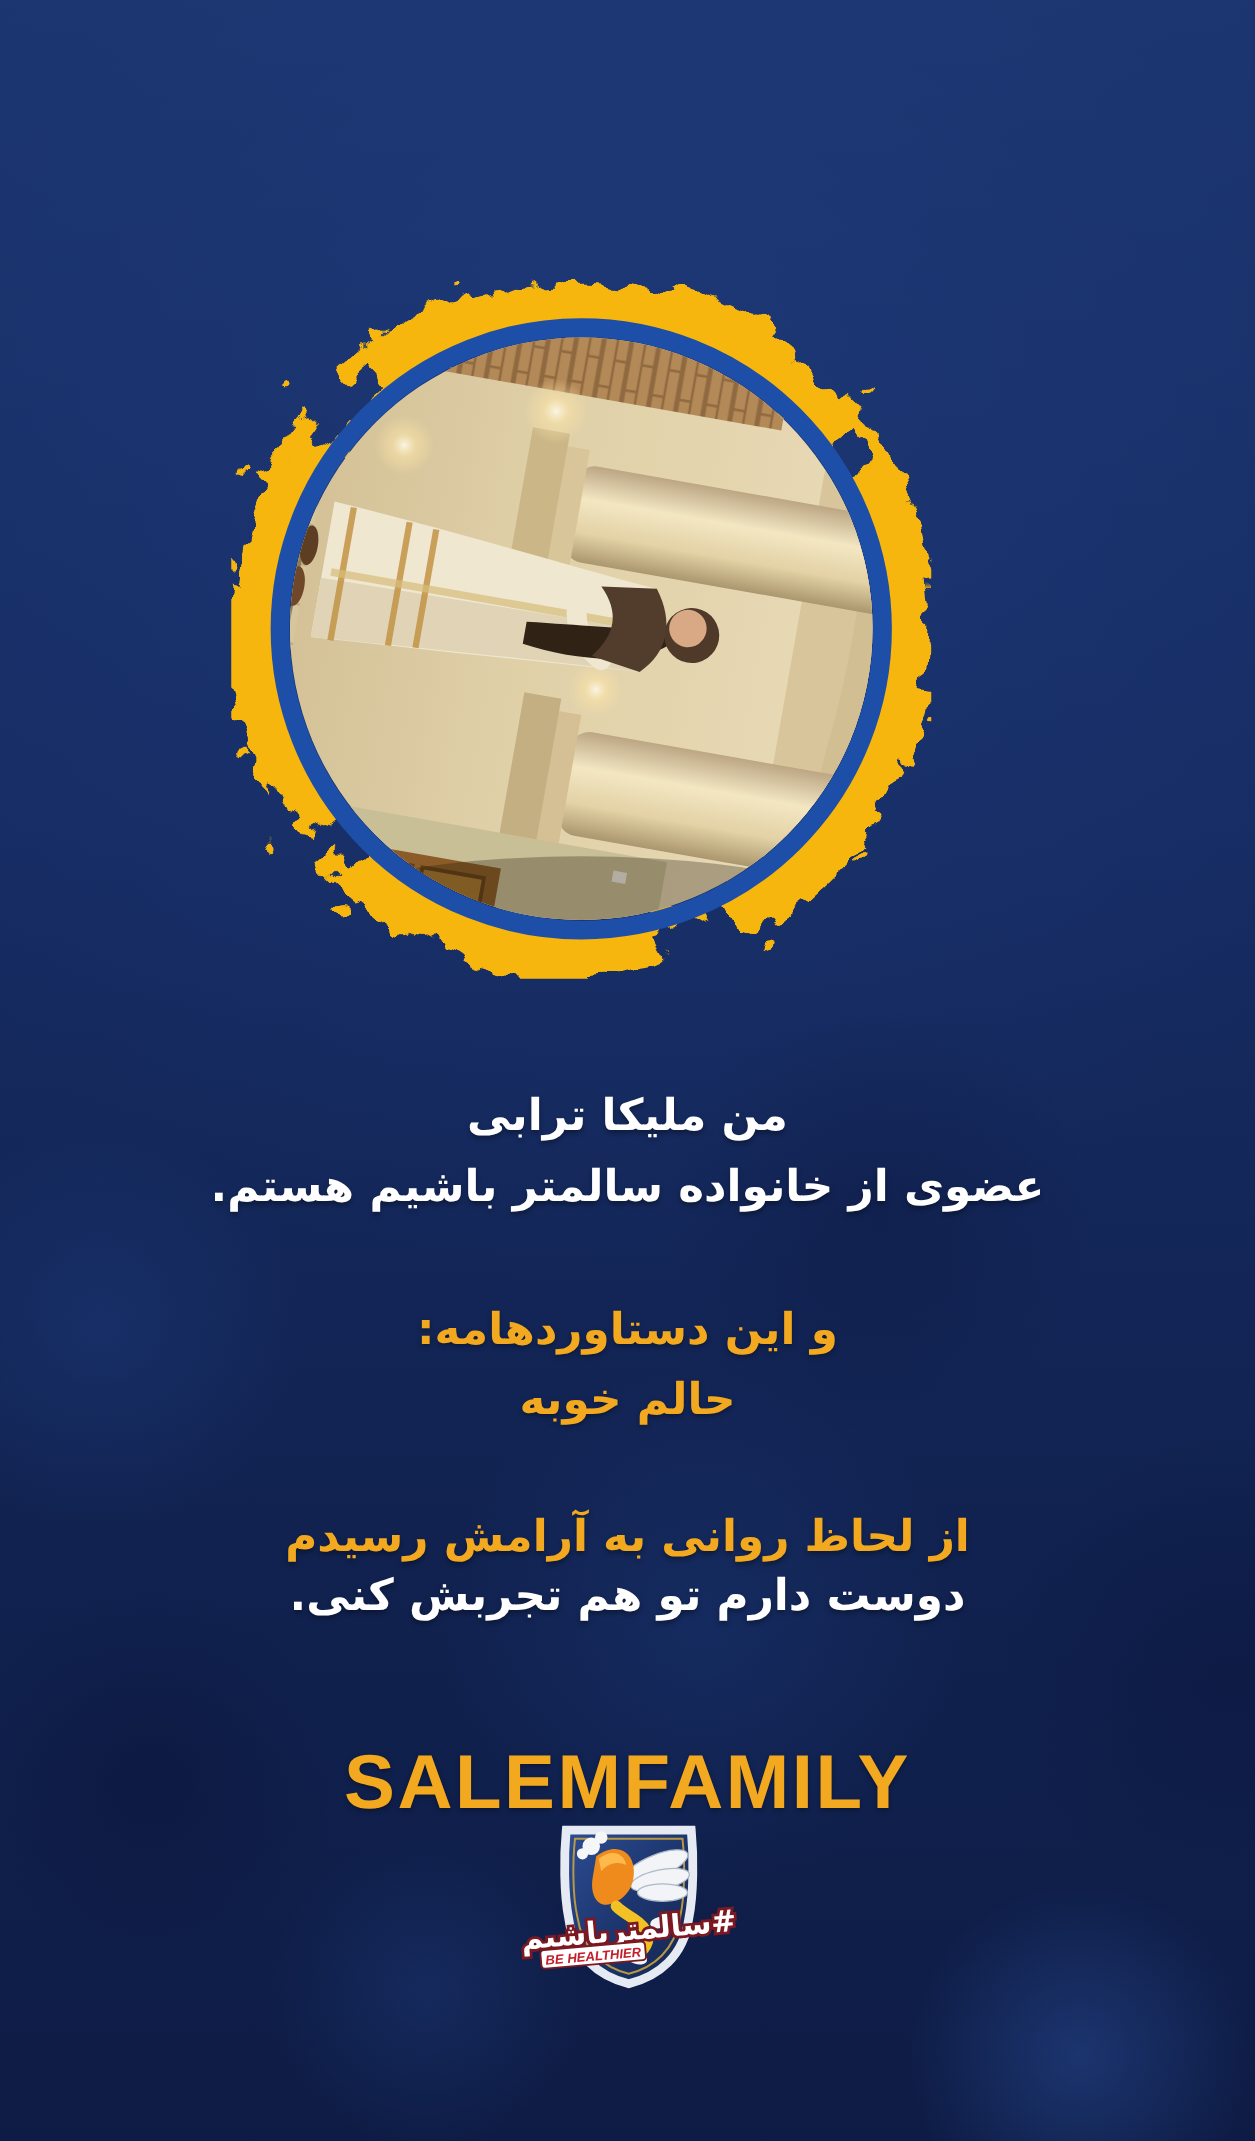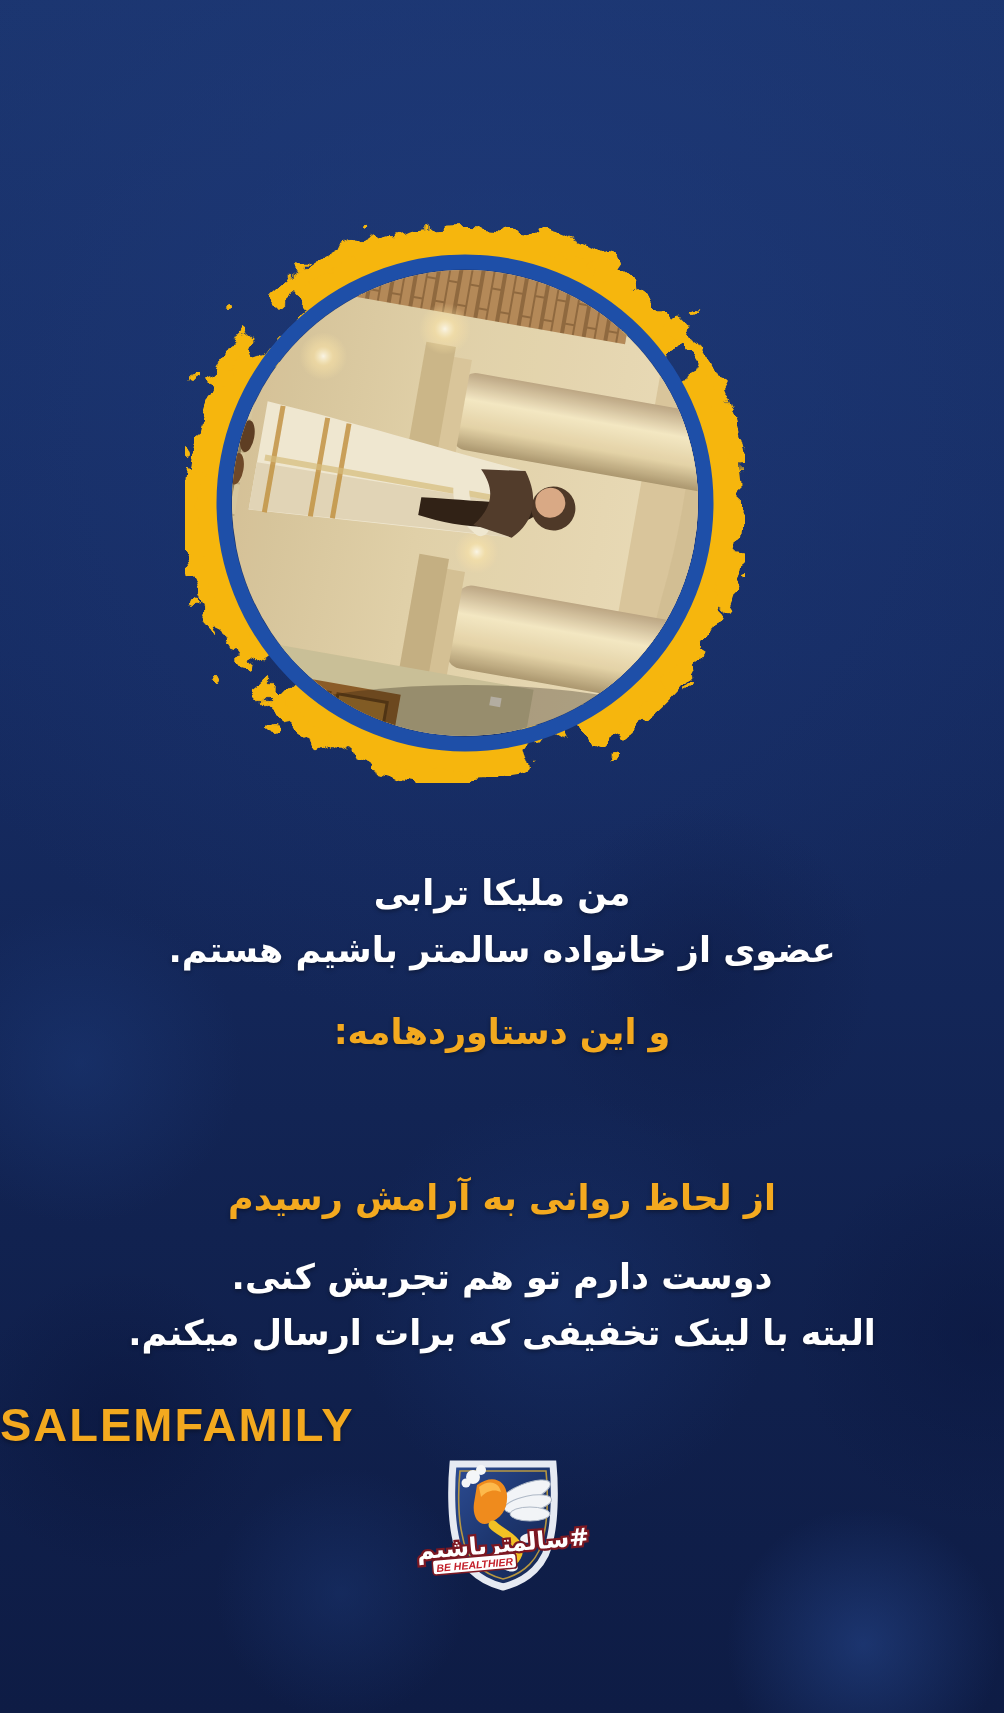--- a/index.html
+++ b/index.html
@@ -16,25 +16,25 @@
       radial-gradient(circle 900px at 50% 18%, rgba(32,60,126,.55), rgba(32,60,126,0) 80%),
       linear-gradient(180deg,#1b356f 0%, #162c63 38%, #112250 72%, #0e1c45 100%);
   }
   .line{
     position:absolute; left:0; width:100%; text-align:center;
     font-family:"DejaVu Sans", sans-serif; font-weight:700;
     font-size:35px; line-height:52px; direction:rtl;
     text-shadow:0 2px 4px rgba(0,0,0,.35);
   }
   .line.white{color:#ffffff;}
-  .line.yellow{color:#f3a91f;}
+  .line.yellow{color:#f3a91f;margin-top:32px;}
   .promo{
-    position:absolute; left:0; top:1396px; width:100%; 
+    position:absolute; left:0; top:1396px; width:100%; text-align:center;
     font-family:"Liberation Sans", sans-serif; font-weight:700;
-    font-size:47px; line-height:58px; color:#f3a91f; letter-spacing:2px;
+    font-size:61px; line-height:58px; color:#f3a91f; letter-spacing:2px;
     text-shadow:0 2px 4px rgba(0,0,0,.35);
   }
   svg{display:block;}
   .photo-svg{position:absolute; left:185px; top:223px;}
   .logo-svg{position:absolute; left:403px; top:1455px;}
 </style>
 </head>
 <body>
 
 <div class="poster">
@@ -174,23 +174,23 @@
         <rect x="-320" y="-320" width="660" height="660" fill="#b48c3c" opacity="0.05"></rect>
       </g>
 
       <ellipse cx="0" cy="262" rx="280" ry="80" fill="rgba(35,28,12,0.30)"></ellipse>
     </g>
   </svg>
 
   <div class="line white" style="top:867px" dir="rtl">من ملیکا ترابی</div>
   <div class="line white" style="top:924px" dir="rtl">عضوی از خانواده سالمتر باشیم هستم.</div>
   <div class="line yellow" style="top:1006px" dir="rtl">و این دستاوردهامه:</div>
+  <div class="line yellow" style="top:1062px" dir="rtl">حالم خوبه</div>
   <div class="line white" style="top:1251px" dir="rtl">دوست دارم تو هم تجربش کنی.</div>
   <div class="line yellow" style="top:1172px" dir="rtl">از لحاظ روانی به آرامش رسیدم</div>
-  <div class="line white" style="top:1307px" dir="rtl">البته با لینک تخفیفی که برات ارسال میکنم.</div>
 
   <div class="promo">SALEMFAMILY</div>
 
   <svg class="logo-svg" width="200" height="170" viewBox="-100 -70 200 170">
     <defs>
       <linearGradient id="shieldGrad" x1="0" y1="0" x2="1" y2="1">
         <stop offset="0" stop-color="#2d4d94"></stop>
           <stop offset="0.5" stop-color="#1d366f"></stop>
         <stop offset="1" stop-color="#14254f"></stop>
       </linearGradient>

